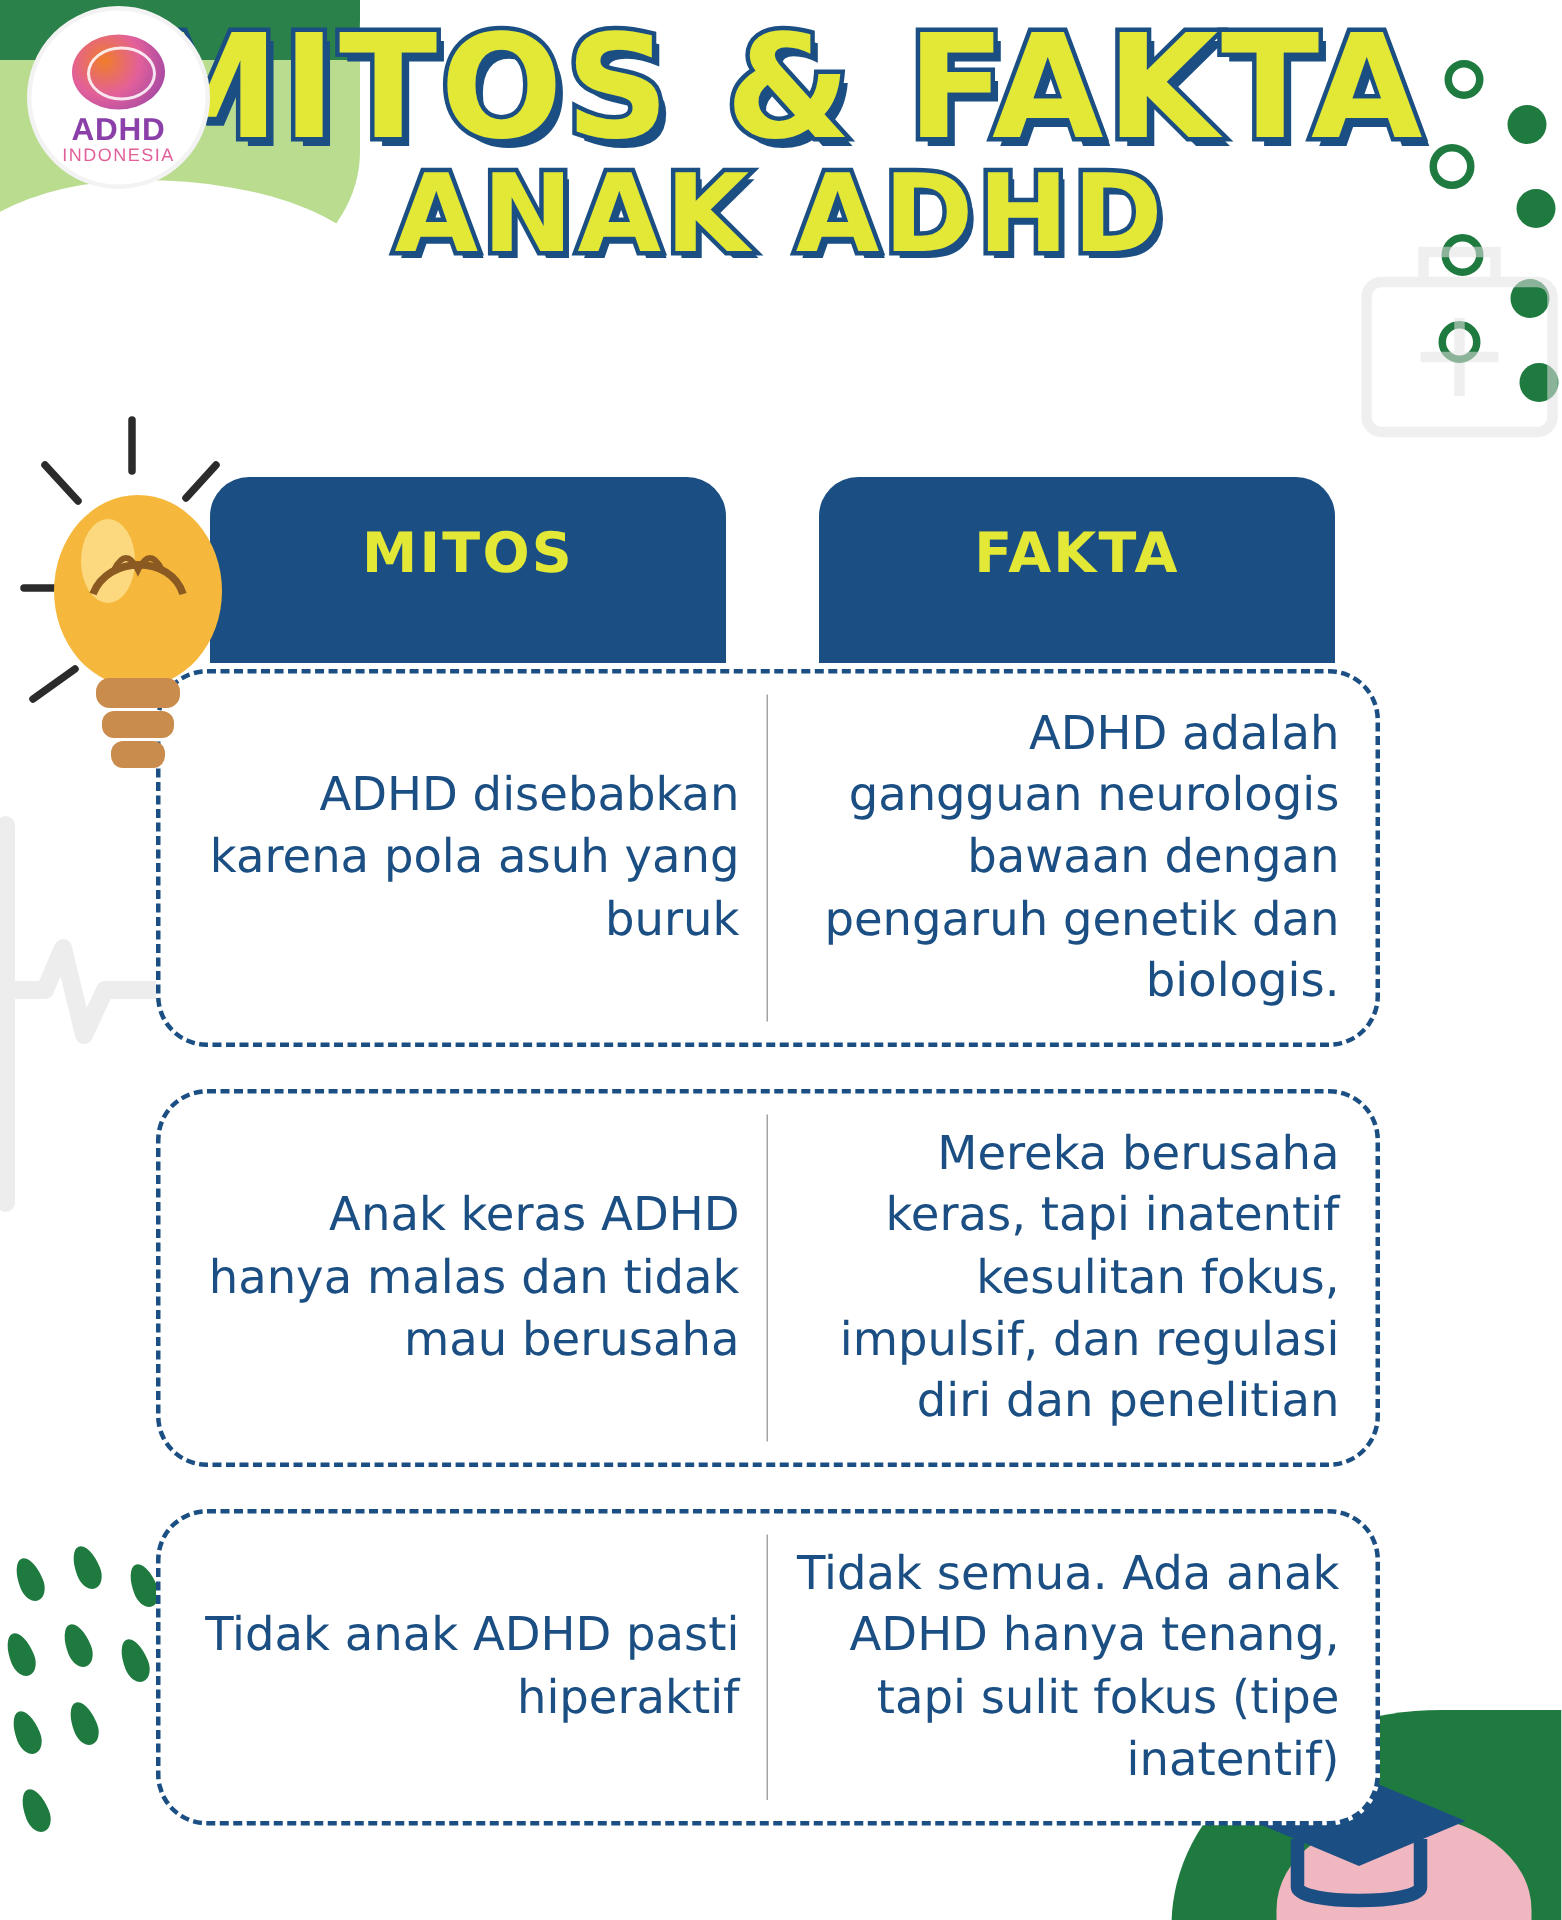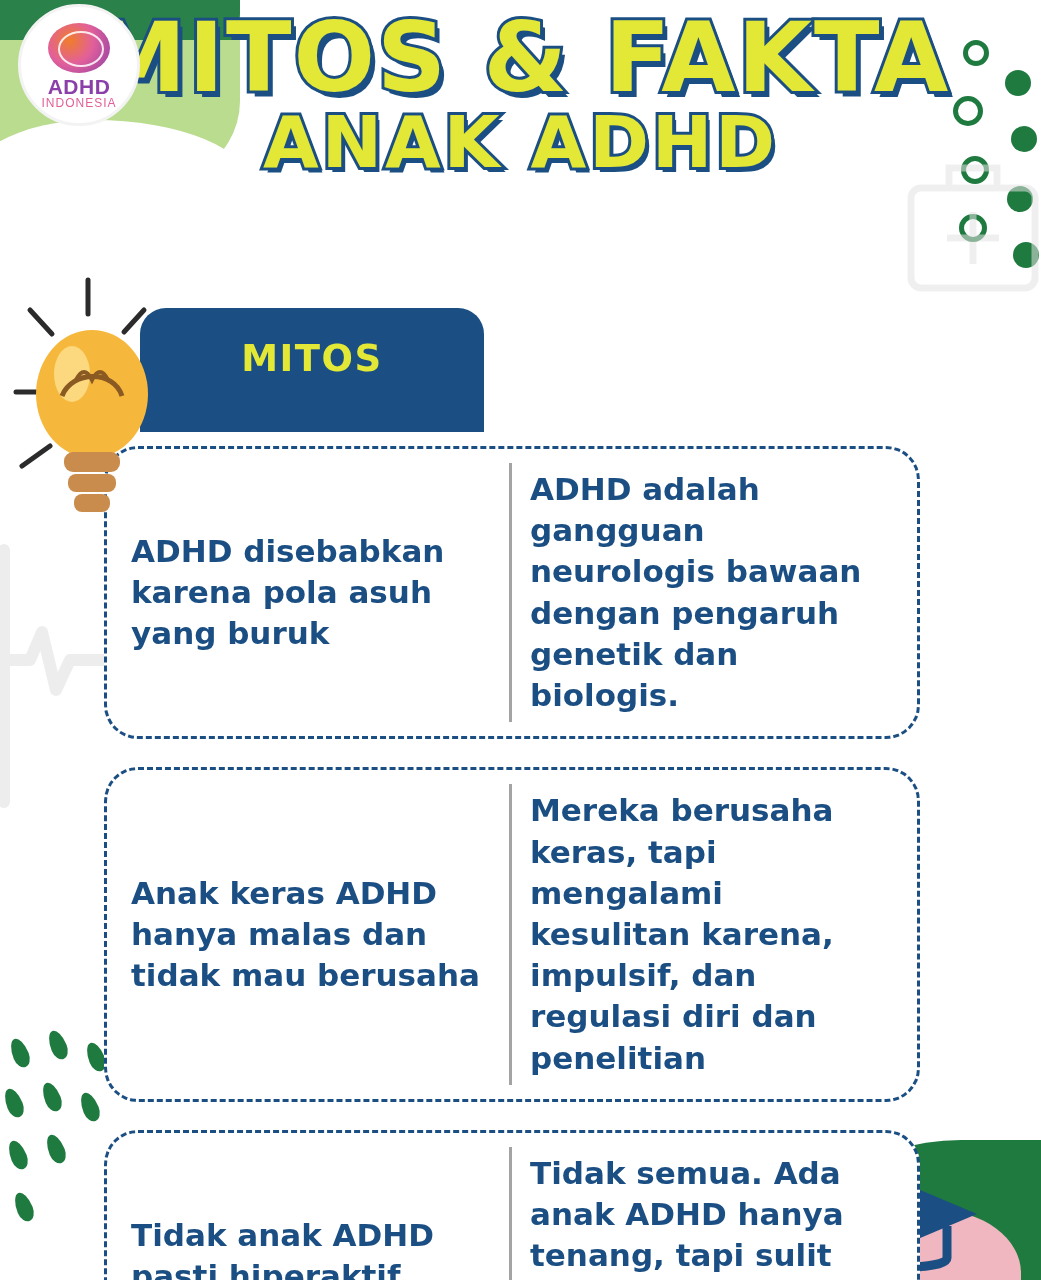--- a/index.html
+++ b/index.html
@@ -167,21 +167,21 @@
     letter-spacing: 3px;
     -webkit-text-stroke: 6px #1b4f83;
     paint-order: stroke fill;
     text-shadow: 4px 5px 0 #1b4f83;
     margin-top: -4px;
   }
 
   
   .headers {
     position: absolute;
-    left: 140px; top: 308px;
+    left: 140px; top: 318px;
     width: 770px;
     display: flex;
     gap: 62px;
     z-index: 6;
   }
   .pill {
     width: 344px;
     height: 124px;
     background: #1b4f83;
     border-radius: 26px 26px 0 0;
@@ -216,25 +216,24 @@
     align-items: stretch;
     margin-bottom: 28px;
     padding: 14px 6px;
     min-height: 180px;
   }
   .cell {
     flex: 0 0 50%;
     display: flex;
     align-items: center;
     justify-content: center;
-    text-align: left;
+    text-align: right;
     padding: 6px 18px;
-    font-weight: bold;
-  }
-  .cell.left { border-right: 3px solid #a3a3a3; }
+  }
+  .cell.left { border-right: 1px solid #a3a3a3; }
   .cell p {
     font-family: "DejaVu Sans", sans-serif;
     font-size: 31px;
     line-height: 1.33;
     color: #1b4f83;
   }
   .row-3 { min-height: 200px; }
 </style>
 </head>
 <body>
@@ -311,39 +310,42 @@
     <path d="M66 110 q8 -16 16 0 q8 -16 16 0" fill="none" stroke="#8a5a22" stroke-width="4"></path>
     <rect x="54" y="182" width="56" height="20" rx="9" fill="#c98c4c"></rect>
     <rect x="58" y="204" width="48" height="18" rx="8" fill="#c98c4c"></rect>
     <rect x="64" y="224" width="36" height="18" rx="8" fill="#c98c4c"></rect>
   </svg>
 
   <div class="headers">
     <div class="pill">
       <span>MITOS</span>
     </div>
+    <div class="pill">
+      <span>FAKTA</span>
+    </div>
   </div>
 
   <div class="rows">
 
     <div class="row">
       <div class="cell left">
         <p>ADHD disebabkan karena pola asuh yang buruk</p>
       </div>
       <div class="cell">
         <p>ADHD adalah gangguan neurologis bawaan dengan pengaruh genetik dan biologis.</p>
       </div>
     </div>
 
     <div class="row">
       <div class="cell left">
         <p>Anak keras ADHD hanya malas dan tidak mau berusaha</p>
       </div>
       <div class="cell">
-        <p>Mereka berusaha keras, tapi mengalami kesulitan karena, impulsif, dan regulasi diri dan penelitian</p>
+        <p>Mereka berusaha keras, tapi inatentif kesulitan fokus, impulsif, dan regulasi diri dan penelitian</p>
       </div>
     </div>
 
     <div class="row row-3">
       <div class="cell left">
         <p>Tidak anak ADHD pasti hiperaktif</p>
       </div>
       <div class="cell">
         <p>Tidak semua. Ada anak ADHD hanya tenang, tapi sulit fokus (tipe inatentif)</p>
       </div>

